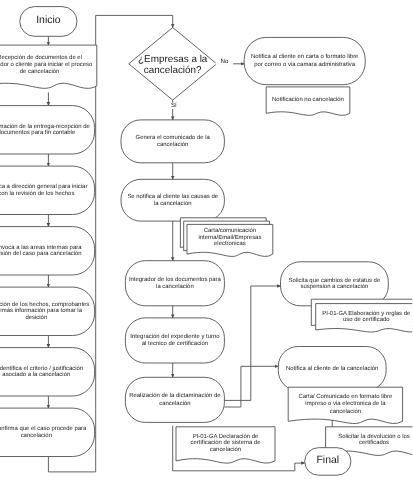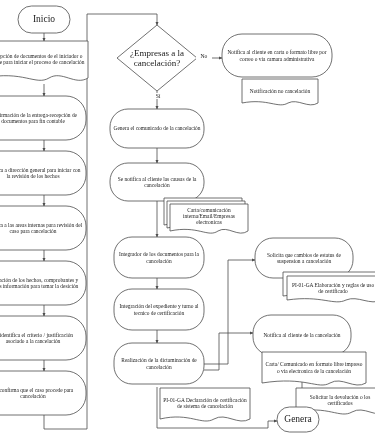--- a/index.html
+++ b/index.html
@@ -7,21 +7,21 @@
     margin: 0;
     padding: 0;
     background: #ffffff;
   }
   #canvas {
     position: relative;
     width: 375px;
     height: 437px;
     background: #ffffff;
     overflow: hidden;
-    font-family: Liberation Serif, serif;
+    font-family: Liberation Sans, sans-serif;
   }
   #svg-layer {
     position: absolute;
     left: 0;
     top: 0;
     width: 375px;
     height: 437px;
   }
   .node-label {
     position: absolute;
@@ -167,15 +167,15 @@
   <div class="node-label lbl-process" style="left:222px;top:34px;width:110px;height:43px;">Notifica al cliente en carta o formato libre por correo o via camara administrativa</div>
   <div class="node-label lbl-doc" style="left:242px;top:80px;width:76px;height:22px;">Notificación no cancelación</div>
 
   <div class="node-label lbl-process" style="left:255px;top:238px;width:98px;height:40px;">Solicita que cambios de estatus de suspension a cancelación</div>
   <div class="node-label lbl-doc" style="left:287px;top:277px;width:92px;height:22px;">PI-01-GA Elaboración y reglas de uso de certificado</div>
 
   <div class="node-label lbl-process" style="left:253px;top:315px;width:98px;height:40px;">Notifica al cliente de la cancelación</div>
   <div class="node-label lbl-doc" style="left:262px;top:353px;width:104px;height:29px;">Carta/ Comunicado en formato libre impreso o via electronica de la cancelación</div>
   <div class="node-label lbl-doc" style="left:296px;top:389px;width:88px;height:22px;">Solicitar la devolución o los certificados</div>
 
-  <div class="node-label lbl-terminator" style="left:277px;top:407px;width:42px;height:25px;">Genera</div>
+  <div class="node-label lbl-terminator" style="left:277px;top:407px;width:42px;height:25px;">Final</div>
 
 </div>
 
 </body></html>

